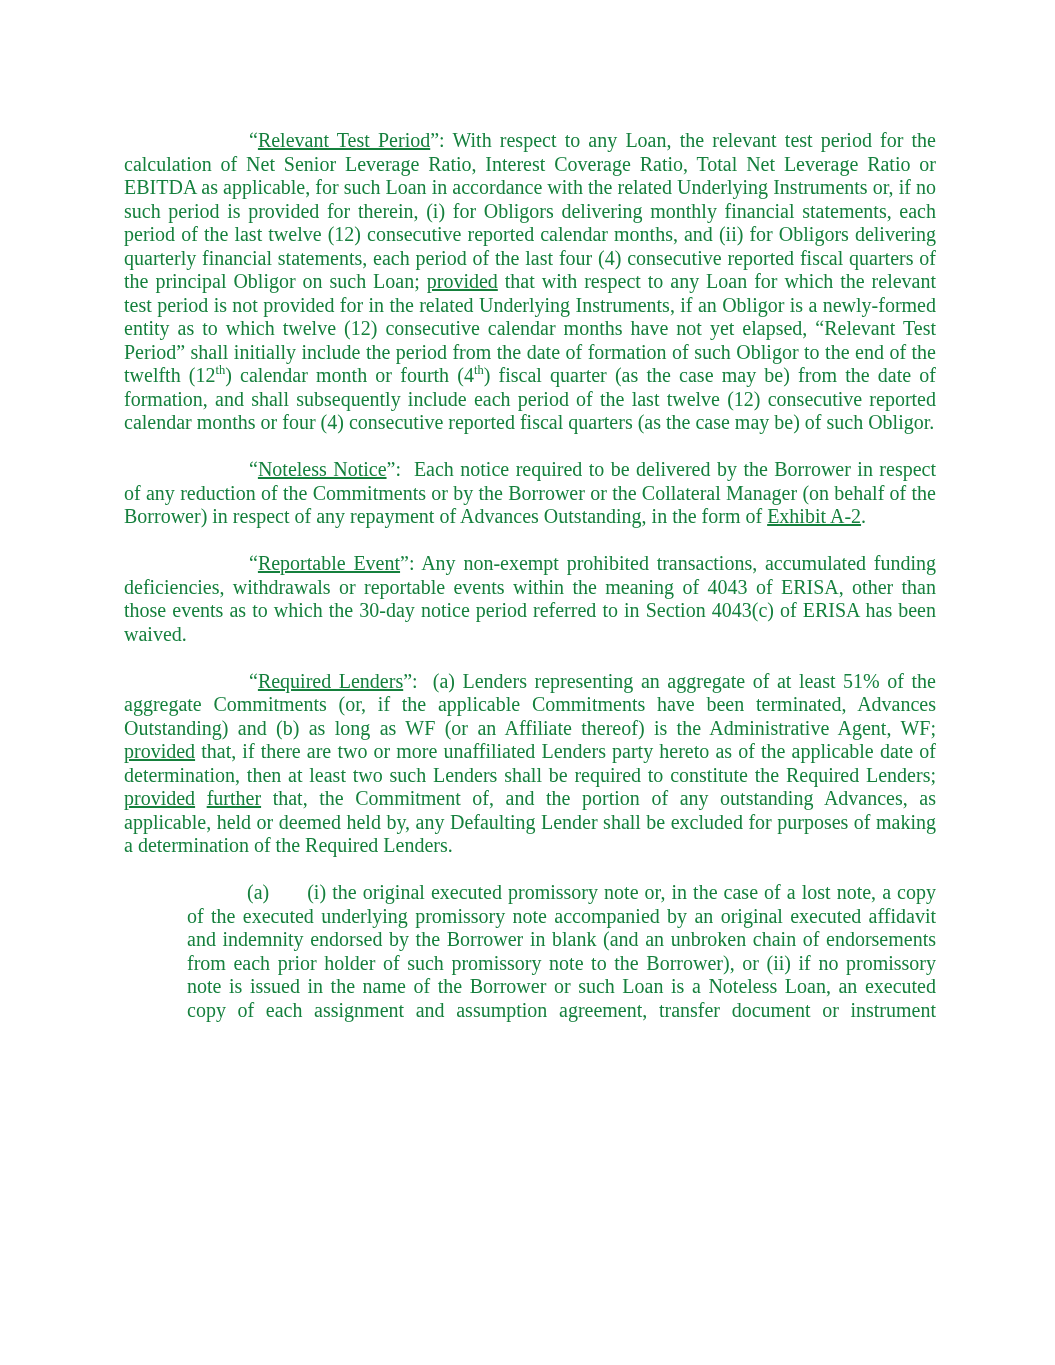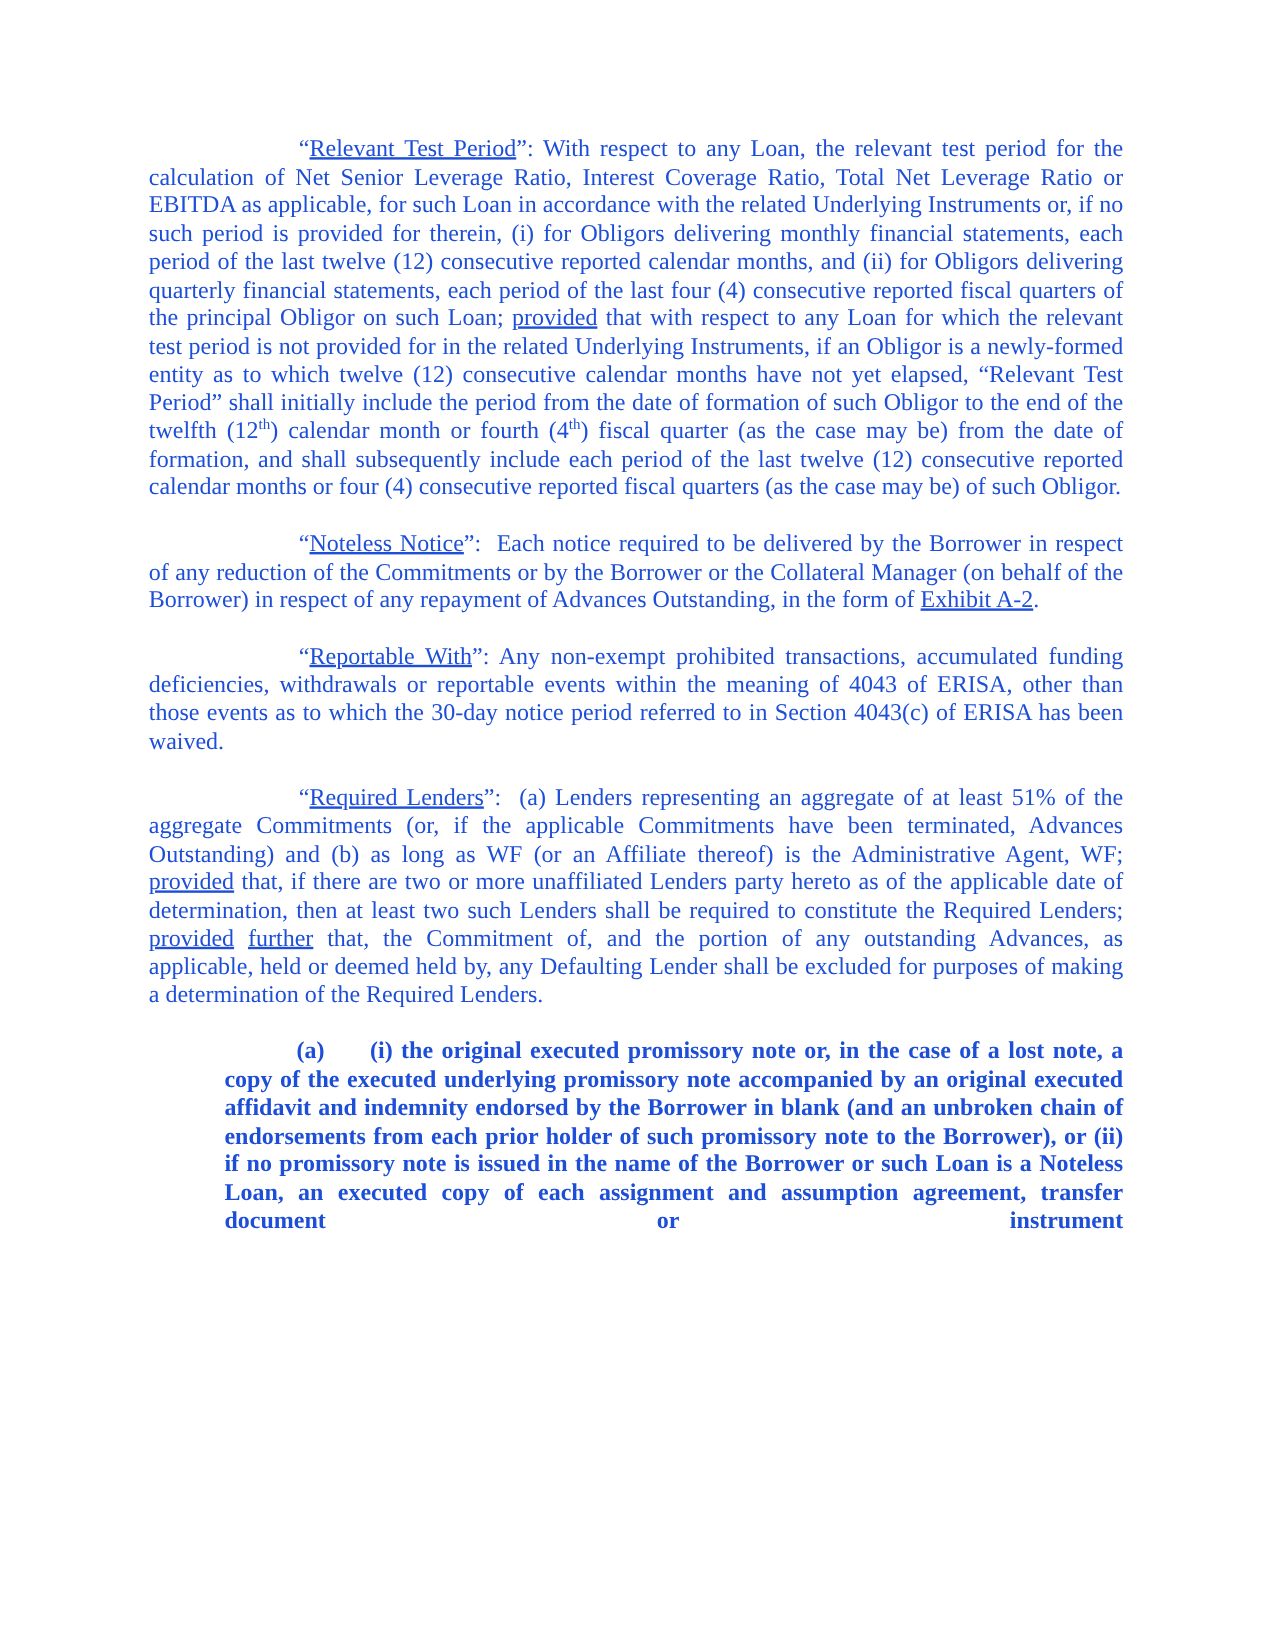--- a/index.html
+++ b/index.html
@@ -1,23 +1,23 @@
 <!DOCTYPE html>
 <html><head>
 <meta charset="utf-8">
 <style>
   * { margin: 0; padding: 0; box-sizing: border-box; }
   html, body { background: #ffffff; }
   .page {
     position: relative;
     width: 1055px;
     height: 1106px;
-    margin: 0 auto;
+    margin: 16px auto;
     background: #ffffff;
-    color: #1d4ed8;
+    color: #15803d;
     font-family: "Liberation Serif", "DejaVu Serif", serif;
     overflow: hidden;
   }
   .doc-body {
     position: absolute;
     left: 124px;
     top: 113px;
     width: 812px;
     font-size: 20px;
     line-height: 23.5px;
@@ -27,21 +27,20 @@
     text-indent: 125px;
     margin-bottom: 23.5px;
   }
   .para-sub {
     margin-left: 63px;
     text-indent: 60px;
     margin-bottom: 23.5px;
   }
   .para-sub.justify-last {
     text-align-last: justify;
-    font-weight: bold;
   }
   .u { text-decoration: underline; }
   .tab { display: inline-block; width: 38px; }
   sup {
     font-size: 12.5px;
     line-height: 0;
     vertical-align: super;
   }
   .page-number {
     position: absolute;
@@ -60,18 +59,18 @@
     line-height: 17px;
   }
 </style>
 </head>
 <body>
 
 <div class="page">
   <main class="doc-body" id="doc-body">
       <p class="para"><span>“</span><span class="u">Relevant Test Period</span><span>”: With respect to any Loan, the relevant test period for the calculation of Net Senior Leverage Ratio, Interest Coverage Ratio, Total Net Leverage Ratio or EBITDA as applicable, for such Loan in accordance with the related Underlying Instruments or, if no such period is provided for therein, (i) for Obligors delivering monthly financial statements, each period of the last twelve (12) consecutive reported calendar months, and (ii) for Obligors delivering quarterly financial statements, each period of the last four (4) consecutive reported fiscal quarters of the principal Obligor on such Loan; </span><span class="u">provided</span><span> that with respect to any Loan for which the relevant test period is not provided for in the related Underlying Instruments, if an Obligor is a newly-formed entity as to which twelve (12) consecutive calendar months have not yet elapsed, “Relevant Test Period” shall initially include the period from the date of formation of such Obligor to the end of the twelfth (12</span><sup>th</sup><span>) calendar month or fourth (4</span><sup>th</sup><span>) fiscal quarter (as the case may be) from the date of formation, and shall subsequently include each period of the last twelve (12) consecutive reported calendar months or four (4) consecutive reported fiscal quarters (as the case may be) of such Obligor.</span></p>
       <p class="para"><span>“</span><span class="u">Noteless Notice</span><span>”:&nbsp; Each notice required to be delivered by the Borrower in respect of any reduction of the Commitments or by the Borrower or the Collateral Manager (on behalf of the Borrower) in respect of any repayment of Advances Outstanding, in the form of </span><span class="u">Exhibit A-2</span><span>.</span></p>
-      <p class="para"><span>“</span><span class="u">Reportable With</span><span>”: Any non-exempt prohibited transactions, accumulated funding deficiencies, withdrawals or reportable events within the meaning of 4043 of ERISA, other than those events as to which the 30-day notice period referred to in Section 4043(c) of ERISA has been waived.</span></p>
+      <p class="para"><span>“</span><span class="u">Reportable Event</span><span>”: Any non-exempt prohibited transactions, accumulated funding deficiencies, withdrawals or reportable events within the meaning of 4043 of ERISA, other than those events as to which the 30-day notice period referred to in Section 4043(c) of ERISA has been waived.</span></p>
       <p class="para"><span>“</span><span class="u">Required Lenders</span><span>”:&nbsp; (a) Lenders representing an aggregate of at least 51% of the aggregate Commitments (or, if the applicable Commitments have been terminated, Advances Outstanding) and (b) as long as WF (or an Affiliate thereof) is the Administrative Agent, WF; </span><span class="u">provided</span><span> that, if there are two or more unaffiliated Lenders party hereto as of the applicable date of determination, then at least two such Lenders shall be required to constitute the Required Lenders; </span><span class="u">provided</span><span> </span><span class="u">further</span><span> that, the Commitment of, and the portion of any outstanding Advances, as applicable, held or deemed held by, any Defaulting Lender shall be excluded for purposes of making a determination of the Required Lenders.</span></p>
       <p class="para-sub justify-last"><span>(a)</span><span class="tab"></span><span>(i) the original executed promissory note or, in the case of a lost note, a copy of the executed underlying promissory note accompanied by an original executed affidavit and indemnity endorsed by the Borrower in blank (and an unbroken chain of endorsements from each prior holder of such promissory note to the Borrower), or (ii) if no promissory note is issued in the name of the Borrower or such Loan is a Noteless Loan, an executed copy of each assignment and assumption agreement, transfer document or instrument</span></p>
     </main>
   <div class="footer-id">USActive 29386335.5</div>
 </div>
 
 </body></html>

